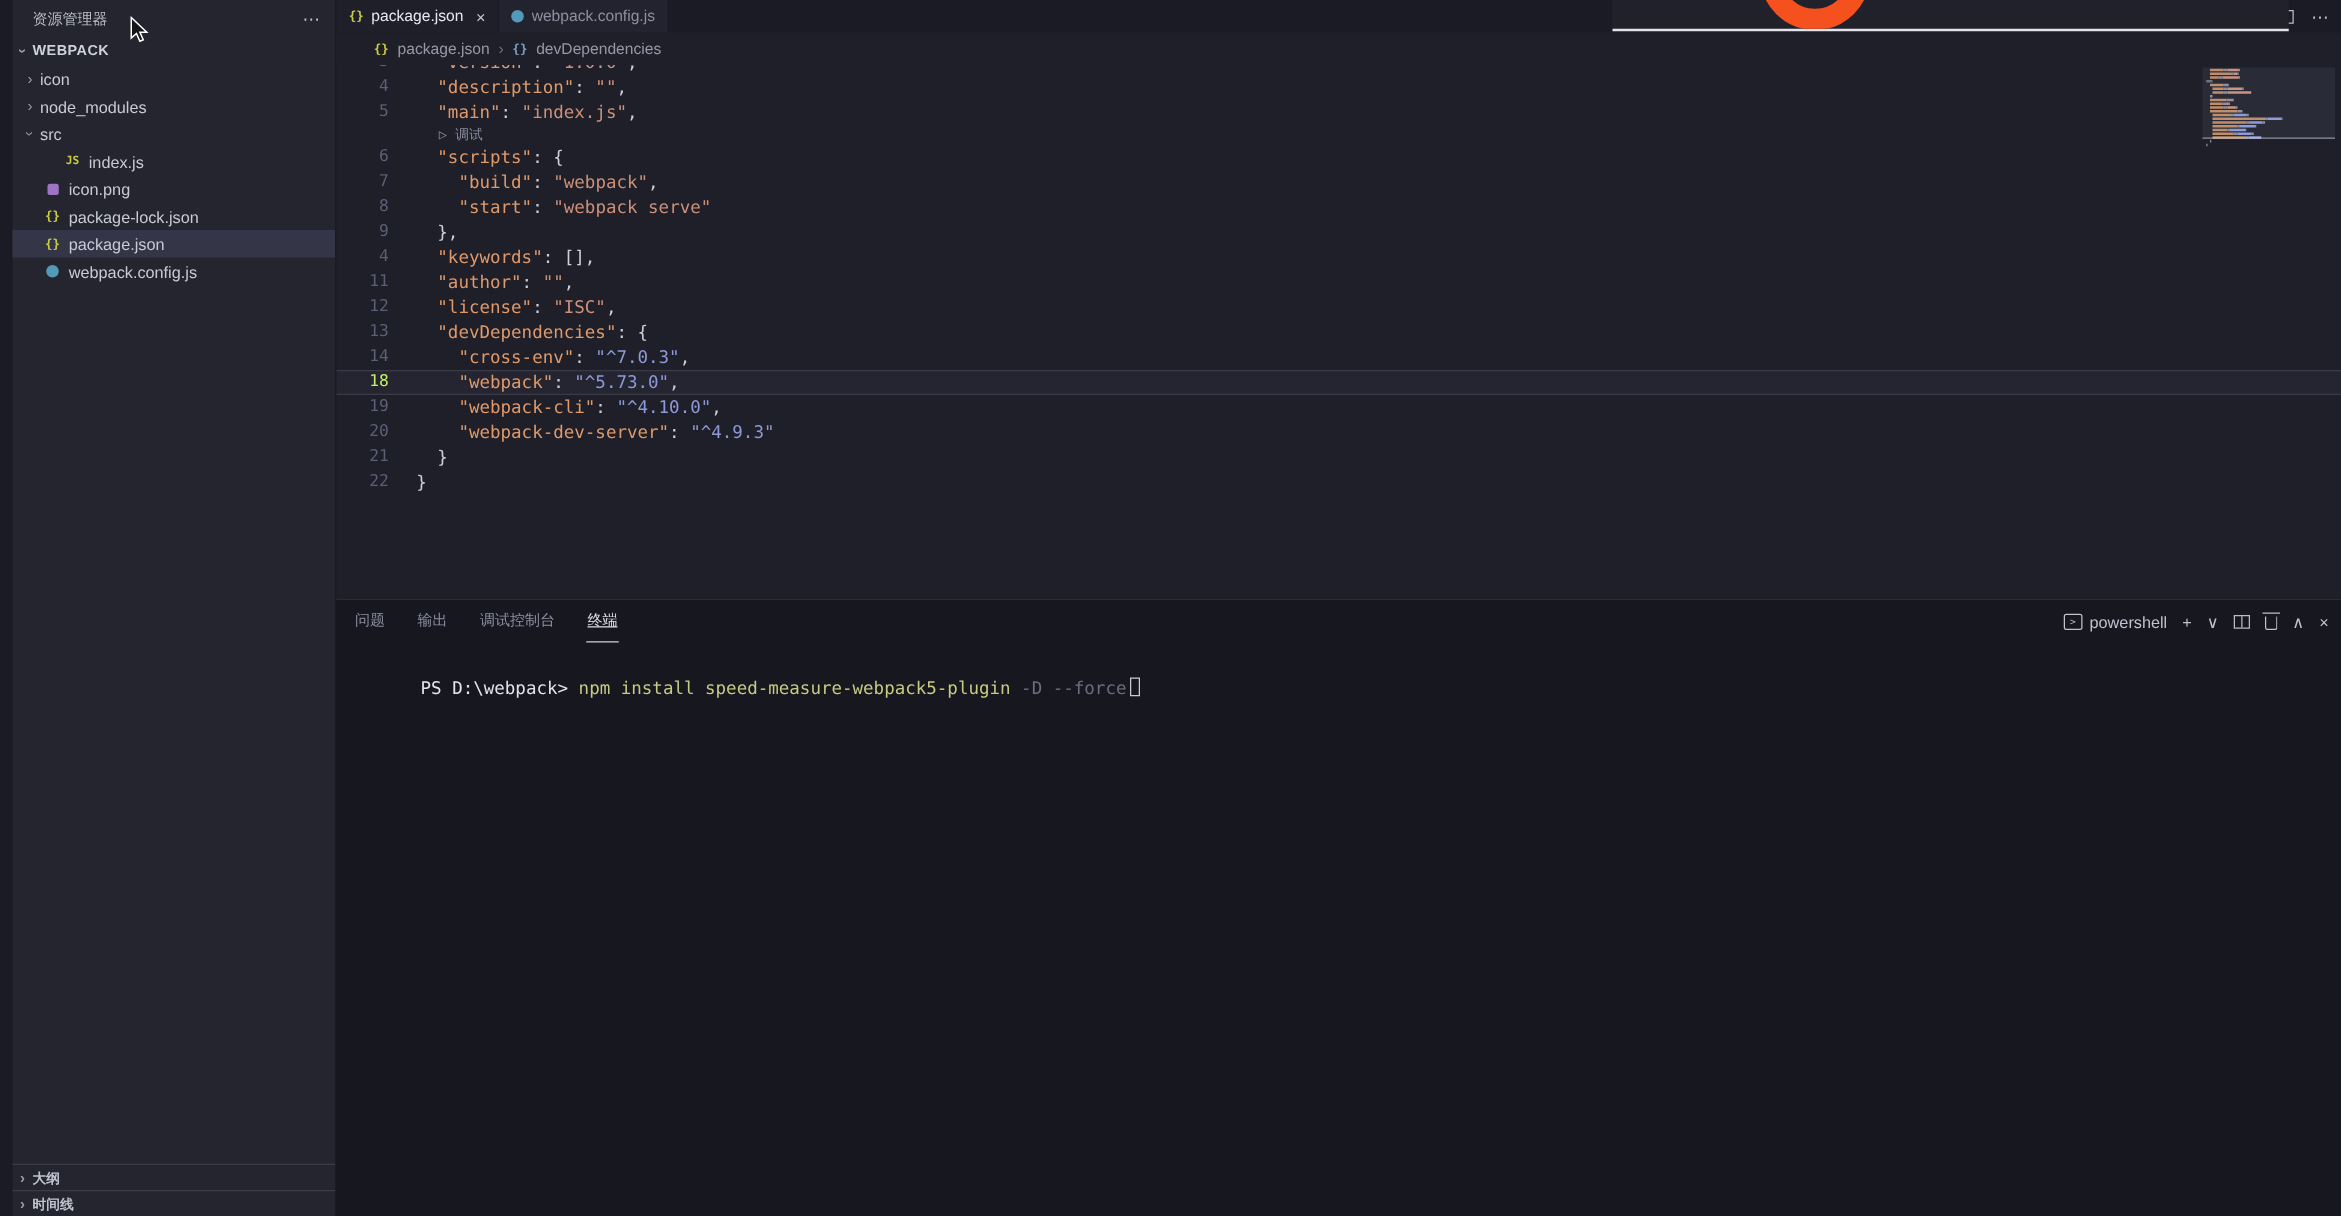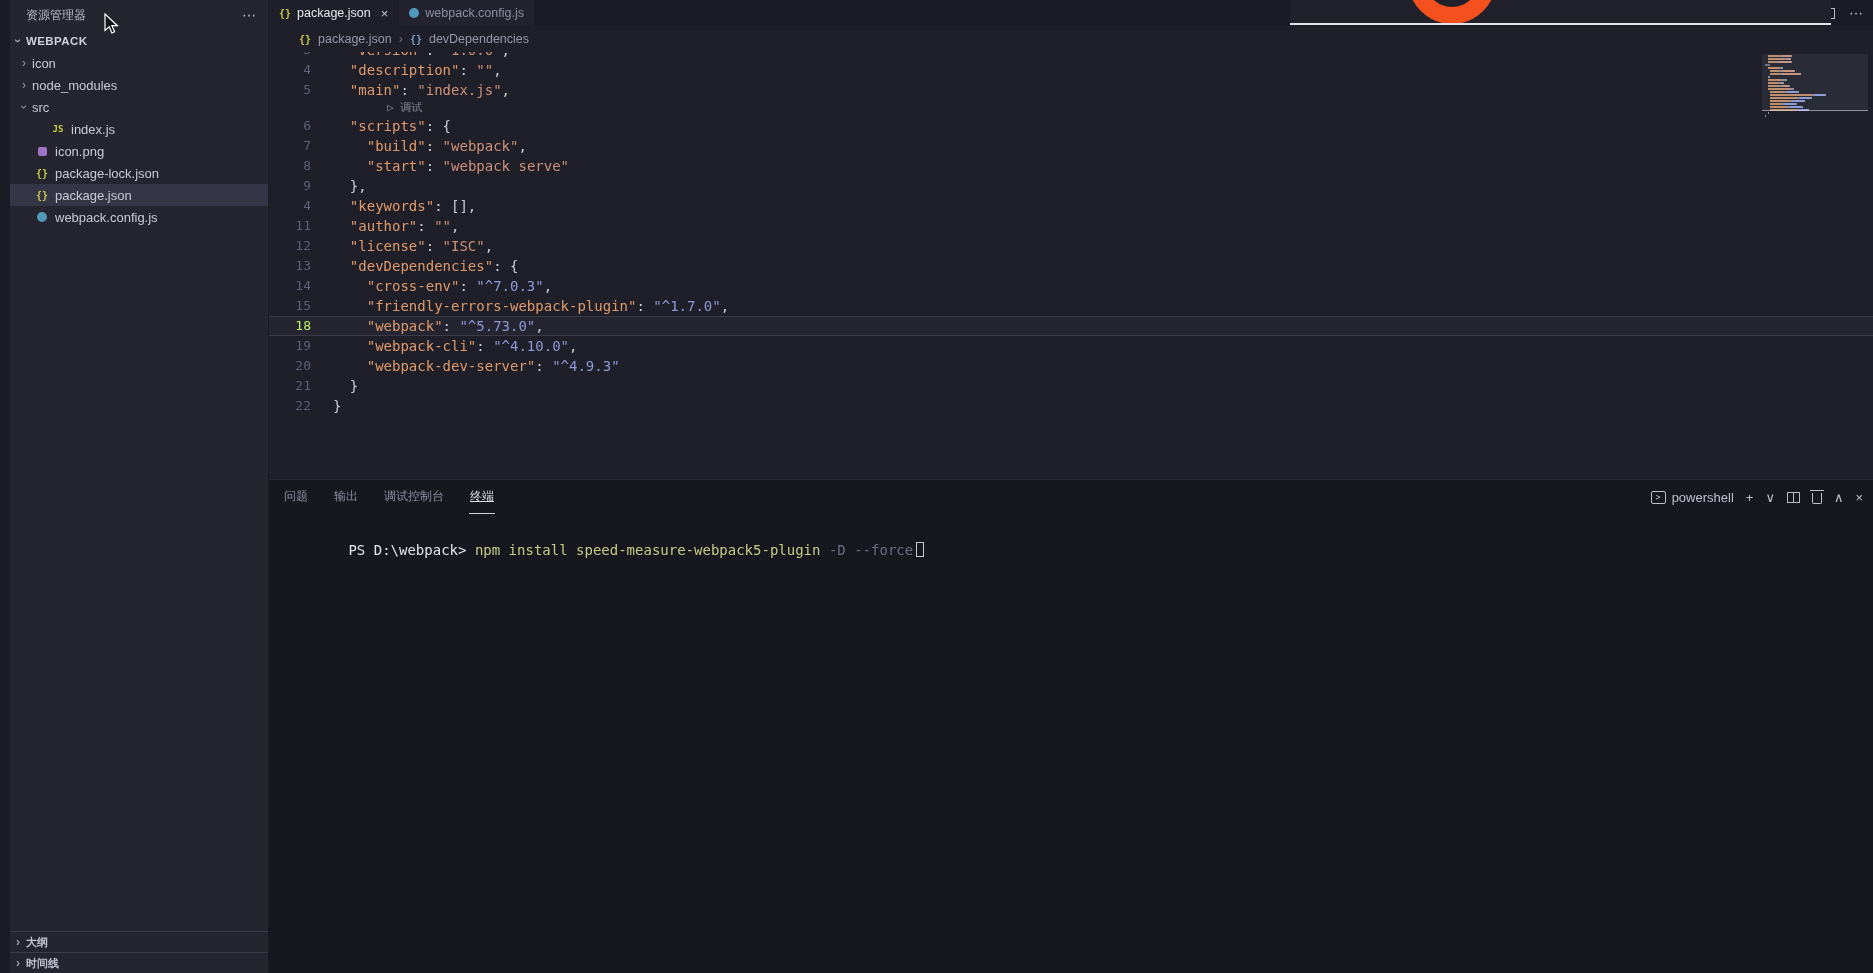--- a/index.html
+++ b/index.html
@@ -64,41 +64,41 @@
   .cline .ln { width:42px; flex:none; text-align:right; color:#5c5f79; font-size:13px; }
   .cline .ltext { padding-left:22px; }
   .cline.current { background:rgba(130,140,180,0.06); box-shadow:inset 0 1px 0 rgba(255,255,255,0.10), inset 0 -1px 0 rgba(255,255,255,0.10); }
   .cline.current .ln { color:#bef264; }
   .cline.lens { height:16px; }
   .cline.lens .ltext { font-size:11px; line-height:16px; padding-left:40px; }
   .tk-k { color:#e09a6a; }
   .tk-s { color:#ce9178; }
   .tk-v { color:#8e99d8; }
   .tk-p { color:#cdced8; }
-  .tk-lens { color:#8a8c9e;margin-left:36px; }
+  .tk-lens { color:#8a8c9e; }
 
   .minimap { position:absolute; top:2px; right:8px; width:100px; cursor:pointer; }
   .mm-line { height:3px; display:flex; align-items:center; }
   .mm-seg { height:2px; display:inline-block; flex:none; }
   .mm-slider { position:absolute; left:-3px; right:-3px; top:0; height:57px; background:rgba(180,190,230,0.08); border-bottom:1px solid rgba(230,232,245,0.55); }
 
   
   .panel { height:494px; flex:none; border-top:1px solid #2a2b38; background:#16171f; display:flex; flex-direction:column; }
   .panel-header { height:34px; flex:none; display:flex; align-items:center; padding:0 10px 0 14px; }
   .panel-tabs { display:flex; gap:24px; height:100%; align-items:stretch; font-size:12px; color:#8c8ea0; }
   .ptab { display:flex; align-items:center; border-bottom:1px solid transparent; cursor:pointer; padding:0 1px; }
   .ptab.active { color:#dbdde9; border-bottom-color:#cfd1df;text-decoration:underline; }
   .panel-actions { margin-left:auto; display:flex; align-items:center; gap:12px; color:#bfc1cf; font-size:13px; }
   .shell-chip { display:flex; align-items:center; gap:6px; cursor:pointer; }
   .shell-icon { width:15px; height:13px; border:1px solid #bfc1cf; border-radius:2px; font-size:8px; display:flex; align-items:center; justify-content:center; font-family:"DejaVu Sans Mono","Liberation Mono",monospace; }
   .pa-btn { cursor:pointer; }
   .icon-trash { position:relative; width:10px; height:11px; border:1px solid #bfc1cf; border-top:none; border-radius:0 0 2px 2px; margin-top:3px; display:inline-block; }
   .icon-trash::before { content:""; position:absolute; top:-3px; left:-3px; right:-3px; height:1px; background:#bfc1cf; }
 
-  .terminal { padding:12px 0 0 12px; font-family:"DejaVu Sans Mono","Liberation Mono",monospace; font-size:14px; color:#e4e5ec; white-space:pre; }
+  .terminal { padding:12px 0 0 0; font-family:"DejaVu Sans Mono","Liberation Mono",monospace; font-size:14px; color:#e4e5ec; white-space:pre; }
   .t-prompt { color:#e4e5ec; }
   .t-cmd { color:#c9cb82; }
   .t-param { color:#6b6e80; }
   .t-cursor { display:inline-block; width:8px; height:15px; border:1px solid #c9cad2; margin-left:3px; vertical-align:-2px; }
 
   
   .overlay-window { position:absolute; left:1290px; top:0; width:541px; height:25px; background:#21212b; border-bottom:2px solid #e3e3e9; overflow:hidden; z-index:50; }
   .overlay-ring { position:absolute; left:118px; top:-64px; width:88px; height:88px; border-radius:50%; border:17px solid #f4511e; }
 
   
@@ -202,21 +202,20 @@
           <div class="cline lens"><span class="ln"></span><span class="ltext"><span class="tk-lens">▷ 调试</span></span></div>
           <div class="cline"><span class="ln">6</span><span class="ltext"><span class="tk-w">  </span><span class="tk-k">"scripts"</span><span class="tk-p">: {</span></span></div>
           <div class="cline"><span class="ln">7</span><span class="ltext"><span class="tk-w">    </span><span class="tk-k">"build"</span><span class="tk-p">: </span><span class="tk-s">"webpack"</span><span class="tk-p">,</span></span></div>
           <div class="cline"><span class="ln">8</span><span class="ltext"><span class="tk-w">    </span><span class="tk-k">"start"</span><span class="tk-p">: </span><span class="tk-s">"webpack serve"</span></span></div>
           <div class="cline"><span class="ln">9</span><span class="ltext"><span class="tk-w">  </span><span class="tk-p">},</span></span></div>
           <div class="cline"><span class="ln">4</span><span class="ltext"><span class="tk-w">  </span><span class="tk-k">"keywords"</span><span class="tk-p">: [],</span></span></div>
           <div class="cline"><span class="ln">11</span><span class="ltext"><span class="tk-w">  </span><span class="tk-k">"author"</span><span class="tk-p">: </span><span class="tk-s">""</span><span class="tk-p">,</span></span></div>
           <div class="cline"><span class="ln">12</span><span class="ltext"><span class="tk-w">  </span><span class="tk-k">"license"</span><span class="tk-p">: </span><span class="tk-s">"ISC"</span><span class="tk-p">,</span></span></div>
           <div class="cline"><span class="ln">13</span><span class="ltext"><span class="tk-w">  </span><span class="tk-k">"devDependencies"</span><span class="tk-p">: {</span></span></div>
           <div class="cline"><span class="ln">14</span><span class="ltext"><span class="tk-w">    </span><span class="tk-k">"cross-env"</span><span class="tk-p">: </span><span class="tk-v">"^7.0.3"</span><span class="tk-p">,</span></span></div>
-          <div class="cline"><span class="ln">15</span><span class="ltext"><span class="tk-w">    </span><span class="tk-k">"friendly-errors-webpack-plugin"</span><span class="tk-p">: </span><span class="tk-v">"^1.7.0"</span><span class="tk-p">,</span></span></div>
           <div class="cline current"><span class="ln">18</span><span class="ltext"><span class="tk-w">    </span><span class="tk-k">"webpack"</span><span class="tk-p">: </span><span class="tk-v">"^5.73.0"</span><span class="tk-p">,</span></span></div>
           <div class="cline"><span class="ln">19</span><span class="ltext"><span class="tk-w">    </span><span class="tk-k">"webpack-cli"</span><span class="tk-p">: </span><span class="tk-v">"^4.10.0"</span><span class="tk-p">,</span></span></div>
           <div class="cline"><span class="ln">20</span><span class="ltext"><span class="tk-w">    </span><span class="tk-k">"webpack-dev-server"</span><span class="tk-p">: </span><span class="tk-v">"^4.9.3"</span></span></div>
           <div class="cline"><span class="ln">21</span><span class="ltext"><span class="tk-w">  </span><span class="tk-p">}</span></span></div>
           <div class="cline"><span class="ln">22</span><span class="ltext"><span class="tk-p">}</span></span></div>
         </div>
       <div class="minimap" id="minimap">
           <div class="mm-line">
             <span class="mm-seg" style="width: 2.6px; background: transparent;"></span>
             <span class="mm-seg" style="width: 11.7px; background: rgb(192, 138, 98);"></span>

